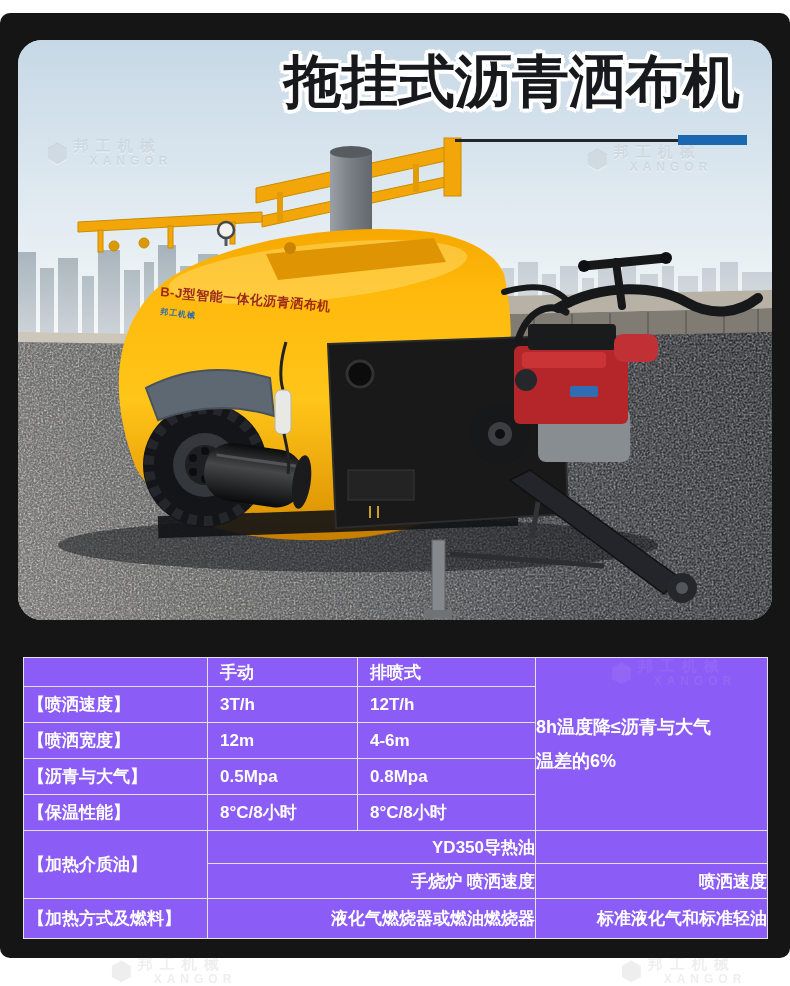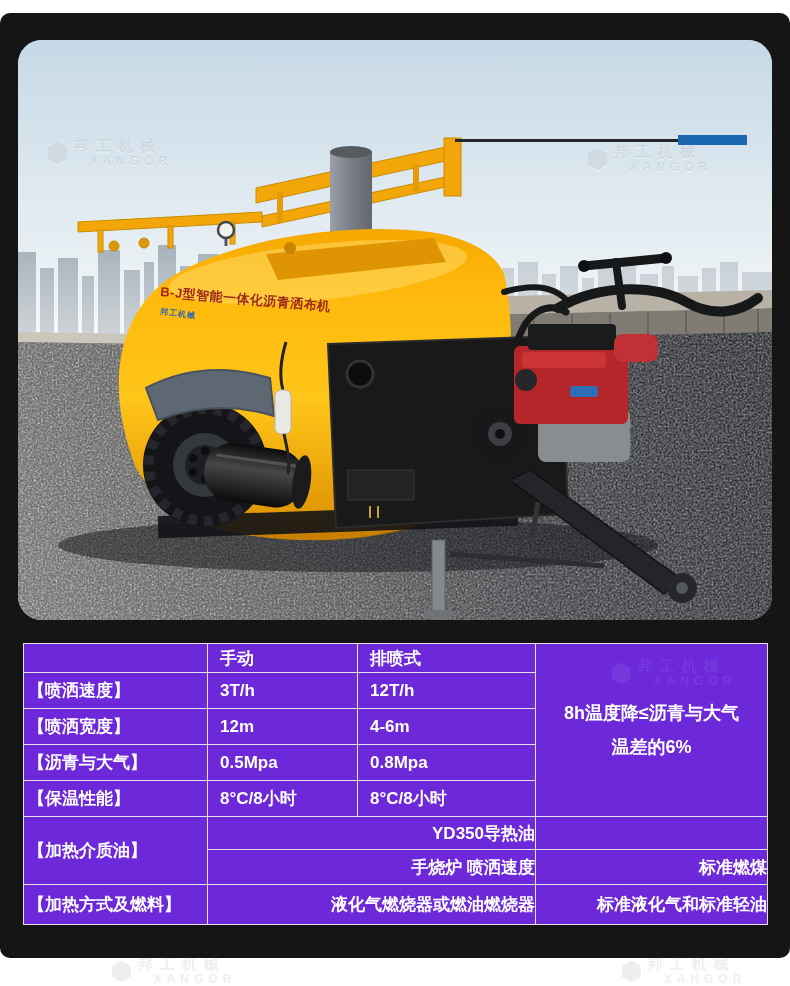--- a/index.html
+++ b/index.html
@@ -7,26 +7,26 @@
         font-family:"Liberation Sans","DejaVu Sans",sans-serif;}
   .frame{position:absolute;left:0;top:13px;width:790px;height:945px;background:#151515;border-radius:10px;}
   .photo{position:absolute;left:18px;top:27px;width:754px;height:580px;border-radius:24px;overflow:hidden;background:#cfdde9;}
   .photo svg{display:block;width:754px;height:580px;}
   .title{position:absolute;top:37px;right:50px;margin:0;font-size:57px;line-height:1.12;font-weight:bold;
          color:#17191c;letter-spacing:0px;white-space:nowrap;z-index:5;
          text-shadow:-3px -3px 0 #fff,3px -3px 0 #fff,-3px 3px 0 #fff,3px 3px 0 #fff,
                      -4px 0 0 #fff,4px 0 0 #fff,0 -4px 0 #fff,0 4px 0 #fff;}
   .rule{position:absolute;left:455px;top:126px;width:223px;height:3px;background:#23262b;z-index:5;}
   .rule-accent{position:absolute;left:678px;top:122px;width:69px;height:10px;background:#1b67b0;z-index:5;}
-  table.specs{position:absolute;left:23px;top:630px;width:744px;border-collapse:collapse;table-layout:fixed;
-              background:#6d28d9;color:#ffffff;z-index:4;}
+  table.specs{position:absolute;left:23px;top:644px;width:744px;border-collapse:collapse;table-layout:fixed;
+              background:#8b5cf6;color:#ffffff;z-index:4;}
   table.specs td{border:1px solid #e3e3e3;font-size:17px;font-weight:600;padding:0 0 0 12px;overflow:hidden;}
   table.specs td.lbl{padding-left:4px;}
   table.specs td.ctr{text-align:right;padding:0;}
-  table.specs td.note{text-align:center;padding:0;font-size:18px;}
+  table.specs td.note{text-align:left;padding:0;font-size:18px;}
   .note-line{display:block;line-height:34px;}
   .wm{position:absolute;display:flex;align-items:center;gap:5px;pointer-events:none;white-space:nowrap;}
   .wm .wm-icon{font-size:26px;line-height:1;}
   .wm .wm-cols{display:flex;flex-direction:column;line-height:1.1;}
   .wm .wm-cn{font-size:15px;font-weight:bold;letter-spacing:7px;}
   .wm .wm-en{font-size:12px;font-weight:bold;letter-spacing:5px;margin-left:16px;}
   .wm-photo{color:rgba(185,198,210,0.55);text-shadow:0 1px 0 rgba(255,255,255,.5);z-index:3;}
   .wm-table{color:rgba(255,255,255,0.07);z-index:6;}
   .wm-footer{color:rgba(90,90,90,0.10);}
 </style>
@@ -261,20 +261,21 @@
       </div>
       <div class="wm wm-photo" style="left:568px;top:104px;">
         <span class="wm-icon">⬢</span>
         <span class="wm-cols">
           <span class="wm-cn">邦工机械</span>
           <span class="wm-en">XANGOR</span>
         </span>
       </div>
     </div>
 
+    <h1 class="title">拖挂式沥青洒布机</h1>
     <div class="rule"></div>
     <div class="rule-accent"></div>
 
     <table class="specs">
       <colgroup>
           <col style="width:184px">
           <col style="width:150px">
           <col style="width:178px">
           <col style="width:232px">
         </colgroup>
@@ -308,21 +309,21 @@
         <td>8°C/8小时</td>
         <td>8°C/8小时</td>
       </tr>
       <tr>
         <td class="lbl" rowspan="2">【加热介质油】</td>
         <td class="ctr" colspan="2" style="height:32px">YD350导热油</td>
         <td class="ctr"></td>
       </tr>
       <tr>
         <td class="ctr" colspan="2" style="height:34px">手烧炉 喷洒速度</td>
-        <td class="ctr">标准燃煤</td>
+        <td class="ctr">喷洒速度</td>
       </tr>
       <tr>
         <td class="lbl" style="height:39px">【加热方式及燃料】</td>
         <td class="ctr" colspan="2">液化气燃烧器或燃油燃烧器</td>
         <td class="ctr">标准液化气和标准轻油</td>
       </tr>
     </tbody>
       </table>
 
     <div class="wm wm-table" style="left:610px;top:645px;">

